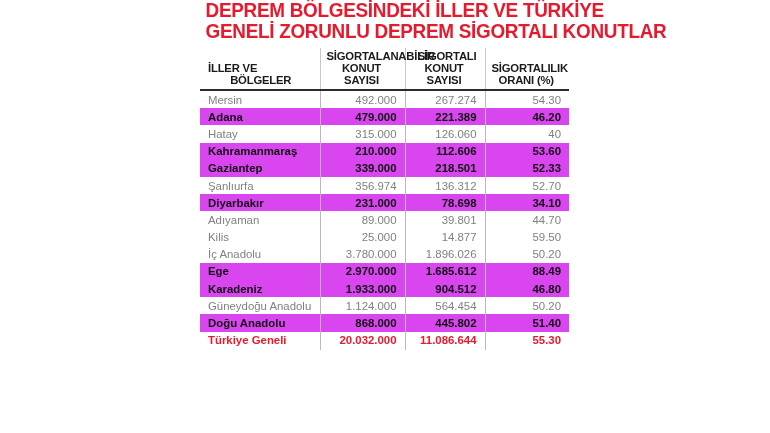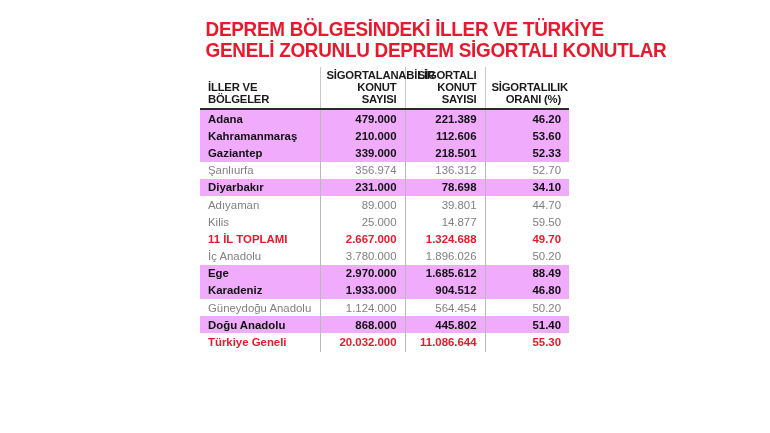--- a/index.html
+++ b/index.html
@@ -20,21 +20,21 @@
     left: 196px;
     top: 0px;
     width: 377px;
     height: 433px;
     background: #ffffff;
     box-sizing: border-box;
   }
 
   
   .title-block {
-    padding: 19px 4px 6px 4px;
+    padding: 0 4px 6px 4px;
     text-align: center;
   }
   .title-line {
     color: #e8192c;
     font-weight: bold;
     font-size: 19.5px;
     line-height: 21px;
     letter-spacing: -0.3px;
     white-space: nowrap;
     transform: scaleX(0.97);
@@ -62,21 +62,21 @@
     padding: 2px 6px 3px 6px;
     vertical-align: bottom;
     letter-spacing: -0.2px;
     border-bottom: 2px solid #2b2b2b;
     background: #ffffff;
   }
   thead th.h0 { text-align: left; padding-left: 8px; }
   thead th.h1,
   thead th.h2,
   thead th.h3 { text-align: right; padding-right: 8px; }
-  thead th .l2 { display: block; }
+  thead th .l2 { display: block; text-align: center; }
 
   tbody td {
     font-size: 11.4px;
     padding: 1px 6px 1px 6px;
     height: 15.2px;
     line-height: 14px;
     white-space: nowrap;
     overflow: hidden;
   }
   tbody td.name { text-align: left; padding-left: 8px; }
@@ -86,21 +86,21 @@
   tbody td.num,
   thead th.h1, thead th.h2, thead th.h3 {
     border-left: 1px solid #b9b9b9;
   }
   thead th.h1, thead th.h2, thead th.h3 {
     border-left-color: #c9c9c9;
   }
 
   
   tr.odd  td { background: #ffffff; color: #808080; font-weight: normal; }
-  tr.even td { background: #f0abfc; color: #111111; font-weight: bold; }
+  tr.even td { background: #d946ef; color: #111111; font-weight: bold; }
   tr.total-red td { background: #ffffff; color: #e8192c; font-weight: bold; }
   tr.total-red2 td { background: #ffffff; color: #e8192c; font-weight: bold; }
 
   tbody tr:last-child td { padding-bottom: 2px; }
 </style>
 </head>
 <body>
 
 <div id="infographic">
 
@@ -131,26 +131,38 @@
             <span>SİGORTALI</span>
             <span class="l2">KONUT SAYISI</span>
           </th>
           <th class="h3">
             <span>SİGORTALILIK</span>
             <span class="l2">ORANI (%)</span>
           </th>
         </tr>
       </thead>
       <tbody id="table-body">
+          <tr class="odd">
+            <td class="name">Mersin</td>
+            <td class="num">492.000</td>
+            <td class="num">267.274</td>
+            <td class="num">54.30</td>
+          </tr>
           <tr class="even">
             <td class="name">Adana</td>
             <td class="num">479.000</td>
             <td class="num">221.389</td>
             <td class="num">46.20</td>
           </tr>
+          <tr class="odd">
+            <td class="name">Hatay</td>
+            <td class="num">315.000</td>
+            <td class="num">126.060</td>
+            <td class="num">40</td>
+          </tr>
           <tr class="even">
             <td class="name">Kahramanmaraş</td>
             <td class="num">210.000</td>
             <td class="num">112.606</td>
             <td class="num">53.60</td>
           </tr>
           <tr class="even">
             <td class="name">Gaziantep</td>
             <td class="num">339.000</td>
             <td class="num">218.501</td>
@@ -172,26 +184,20 @@
             <td class="name">Adıyaman</td>
             <td class="num">89.000</td>
             <td class="num">39.801</td>
             <td class="num">44.70</td>
           </tr>
           <tr class="odd">
             <td class="name">Kilis</td>
             <td class="num">25.000</td>
             <td class="num">14.877</td>
             <td class="num">59.50</td>
-          </tr>
-          <tr class="total-red">
-            <td class="name">11 İL TOPLAMI</td>
-            <td class="num">2.667.000</td>
-            <td class="num">1.324.688</td>
-            <td class="num">49.70</td>
           </tr>
           <tr class="odd">
             <td class="name">İç Anadolu</td>
             <td class="num">3.780.000</td>
             <td class="num">1.896.026</td>
             <td class="num">50.20</td>
           </tr>
           <tr class="even">
             <td class="name">Ege</td>
             <td class="num">2.970.000</td>

